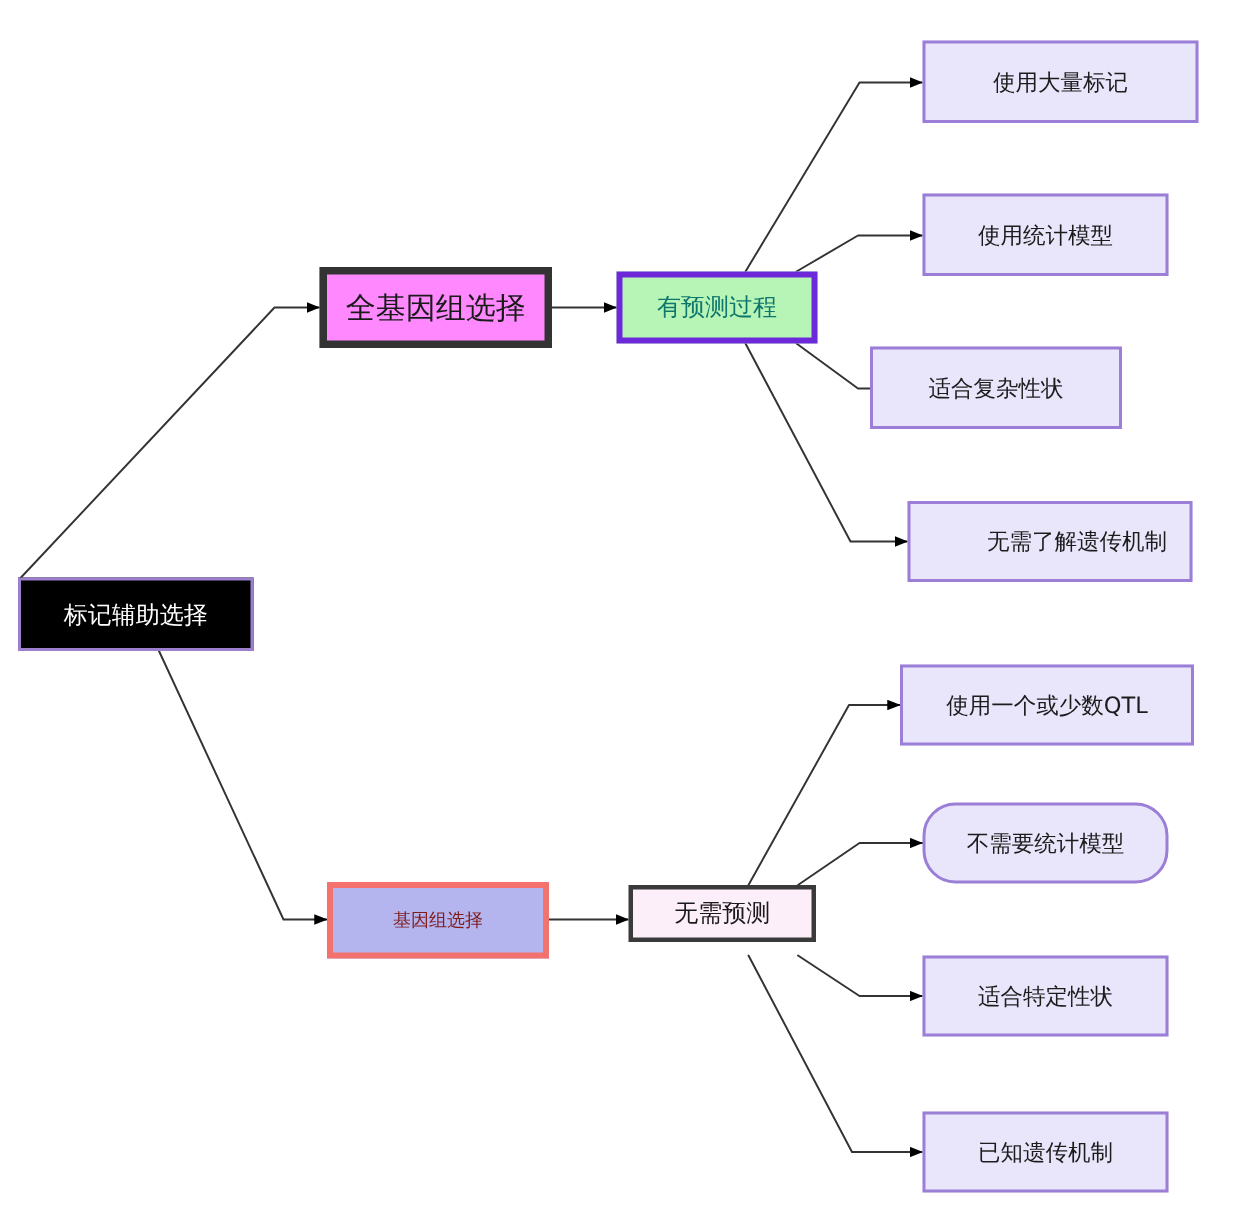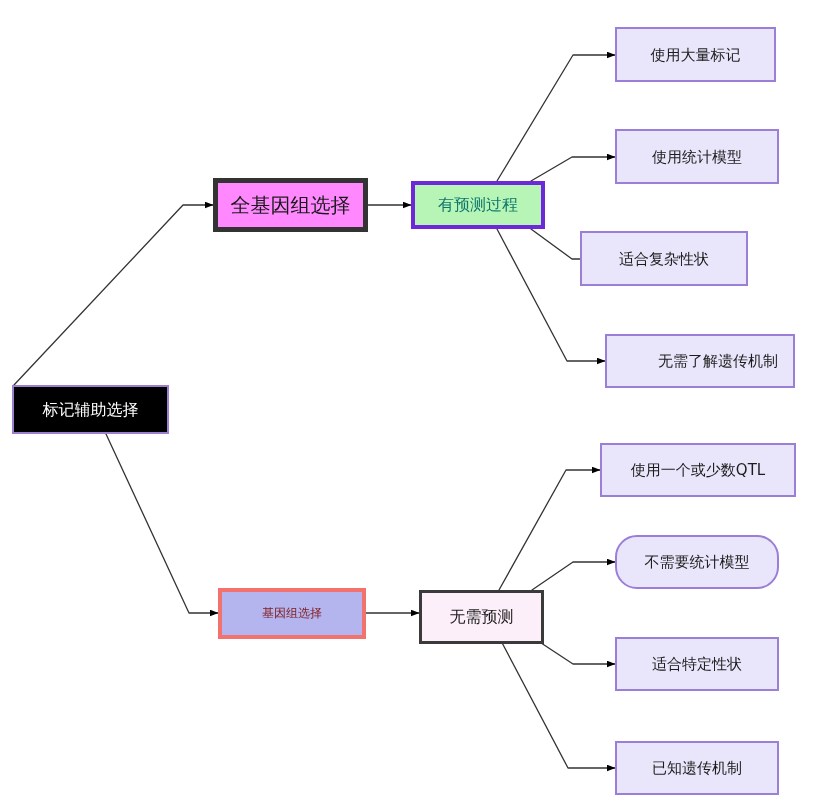--- a/index.html
+++ b/index.html
@@ -119,24 +119,24 @@
       </div>
       <div class="node node-l1-a" style="left: 213px; top: 178px; width: 155px; height: 54px;">
         <span class="node-label">全基因组选择</span>
       </div>
       <div class="node node-l1-b" style="left: 218px; top: 588px; width: 148px; height: 51px;">
         <span class="node-label">基因组选择</span>
       </div>
       <div class="node node-l2-a" style="left: 411px; top: 181px; width: 134px; height: 48px;">
         <span class="node-label">有预测过程</span>
       </div>
-      <div class="node node-l2-b" style="left: 419px; top: 590px; width: 125px; height: 54px;">
+      <div class="node node-l2-b" style="left: 419px; top: 590px; width: 125px; height: 38px;">
         <span class="node-label">无需预测</span>
       </div>
-      <div class="node node-leaf" style="left: 615px; top: 27px; width: 161px; height: 55px;">
+      <div class="node node-leaf" style="left: 615px; top: 27px; width: 184px; height: 55px;">
         <span class="node-label">使用大量标记</span>
       </div>
       <div class="node node-leaf" style="left: 615px; top: 129px; width: 164px; height: 55px;">
         <span class="node-label">使用统计模型</span>
       </div>
       <div class="node node-leaf" style="left: 580px; top: 231px; width: 168px; height: 55px;">
         <span class="node-label">适合复杂性状</span>
       </div>
       <div class="node node-leaf" style="left: 605px; top: 334px; width: 190px; height: 54px; padding-left: 36px;">
         <span class="node-label">无需了解遗传机制</span>

